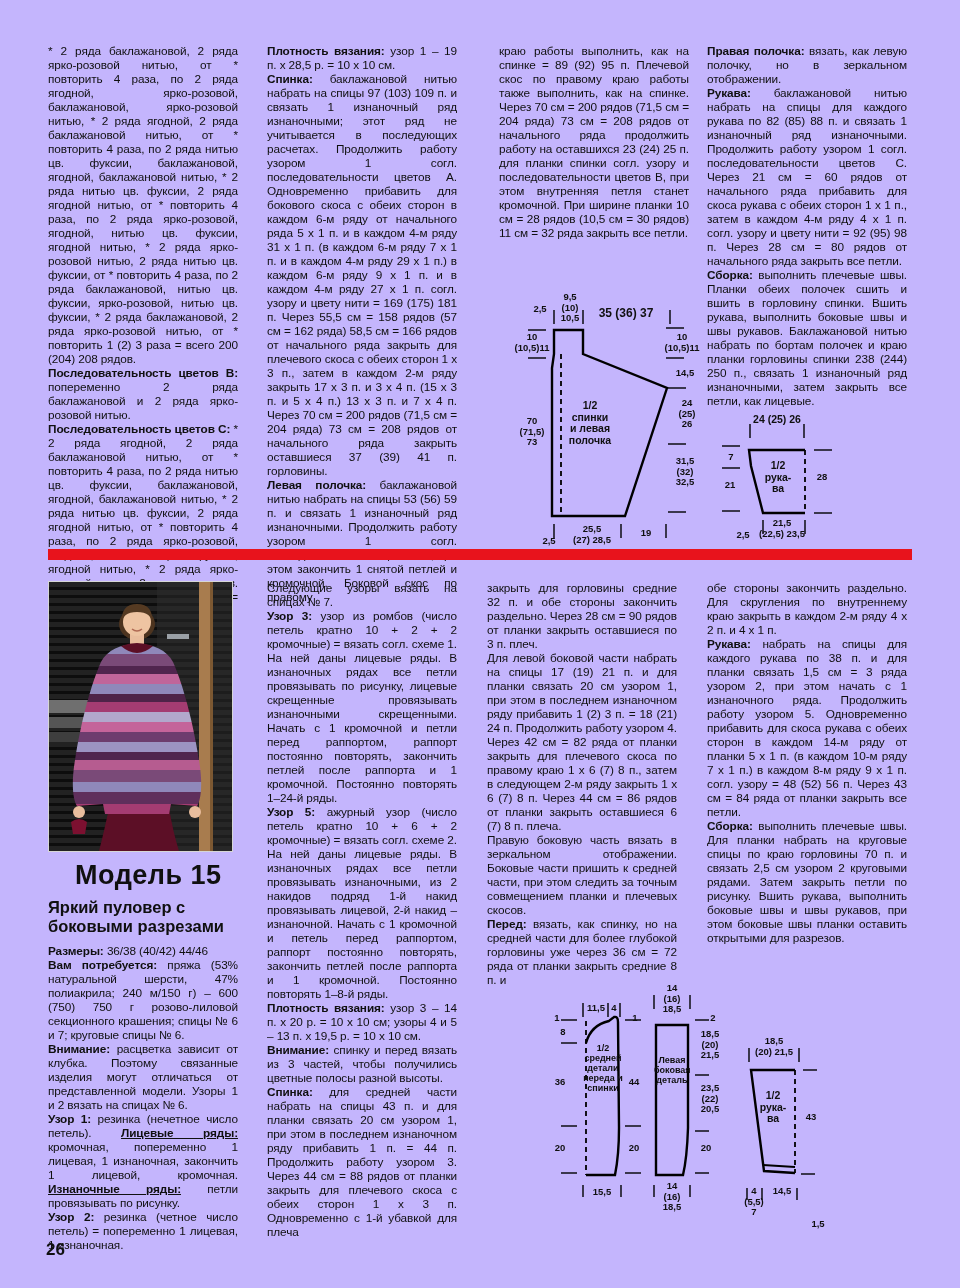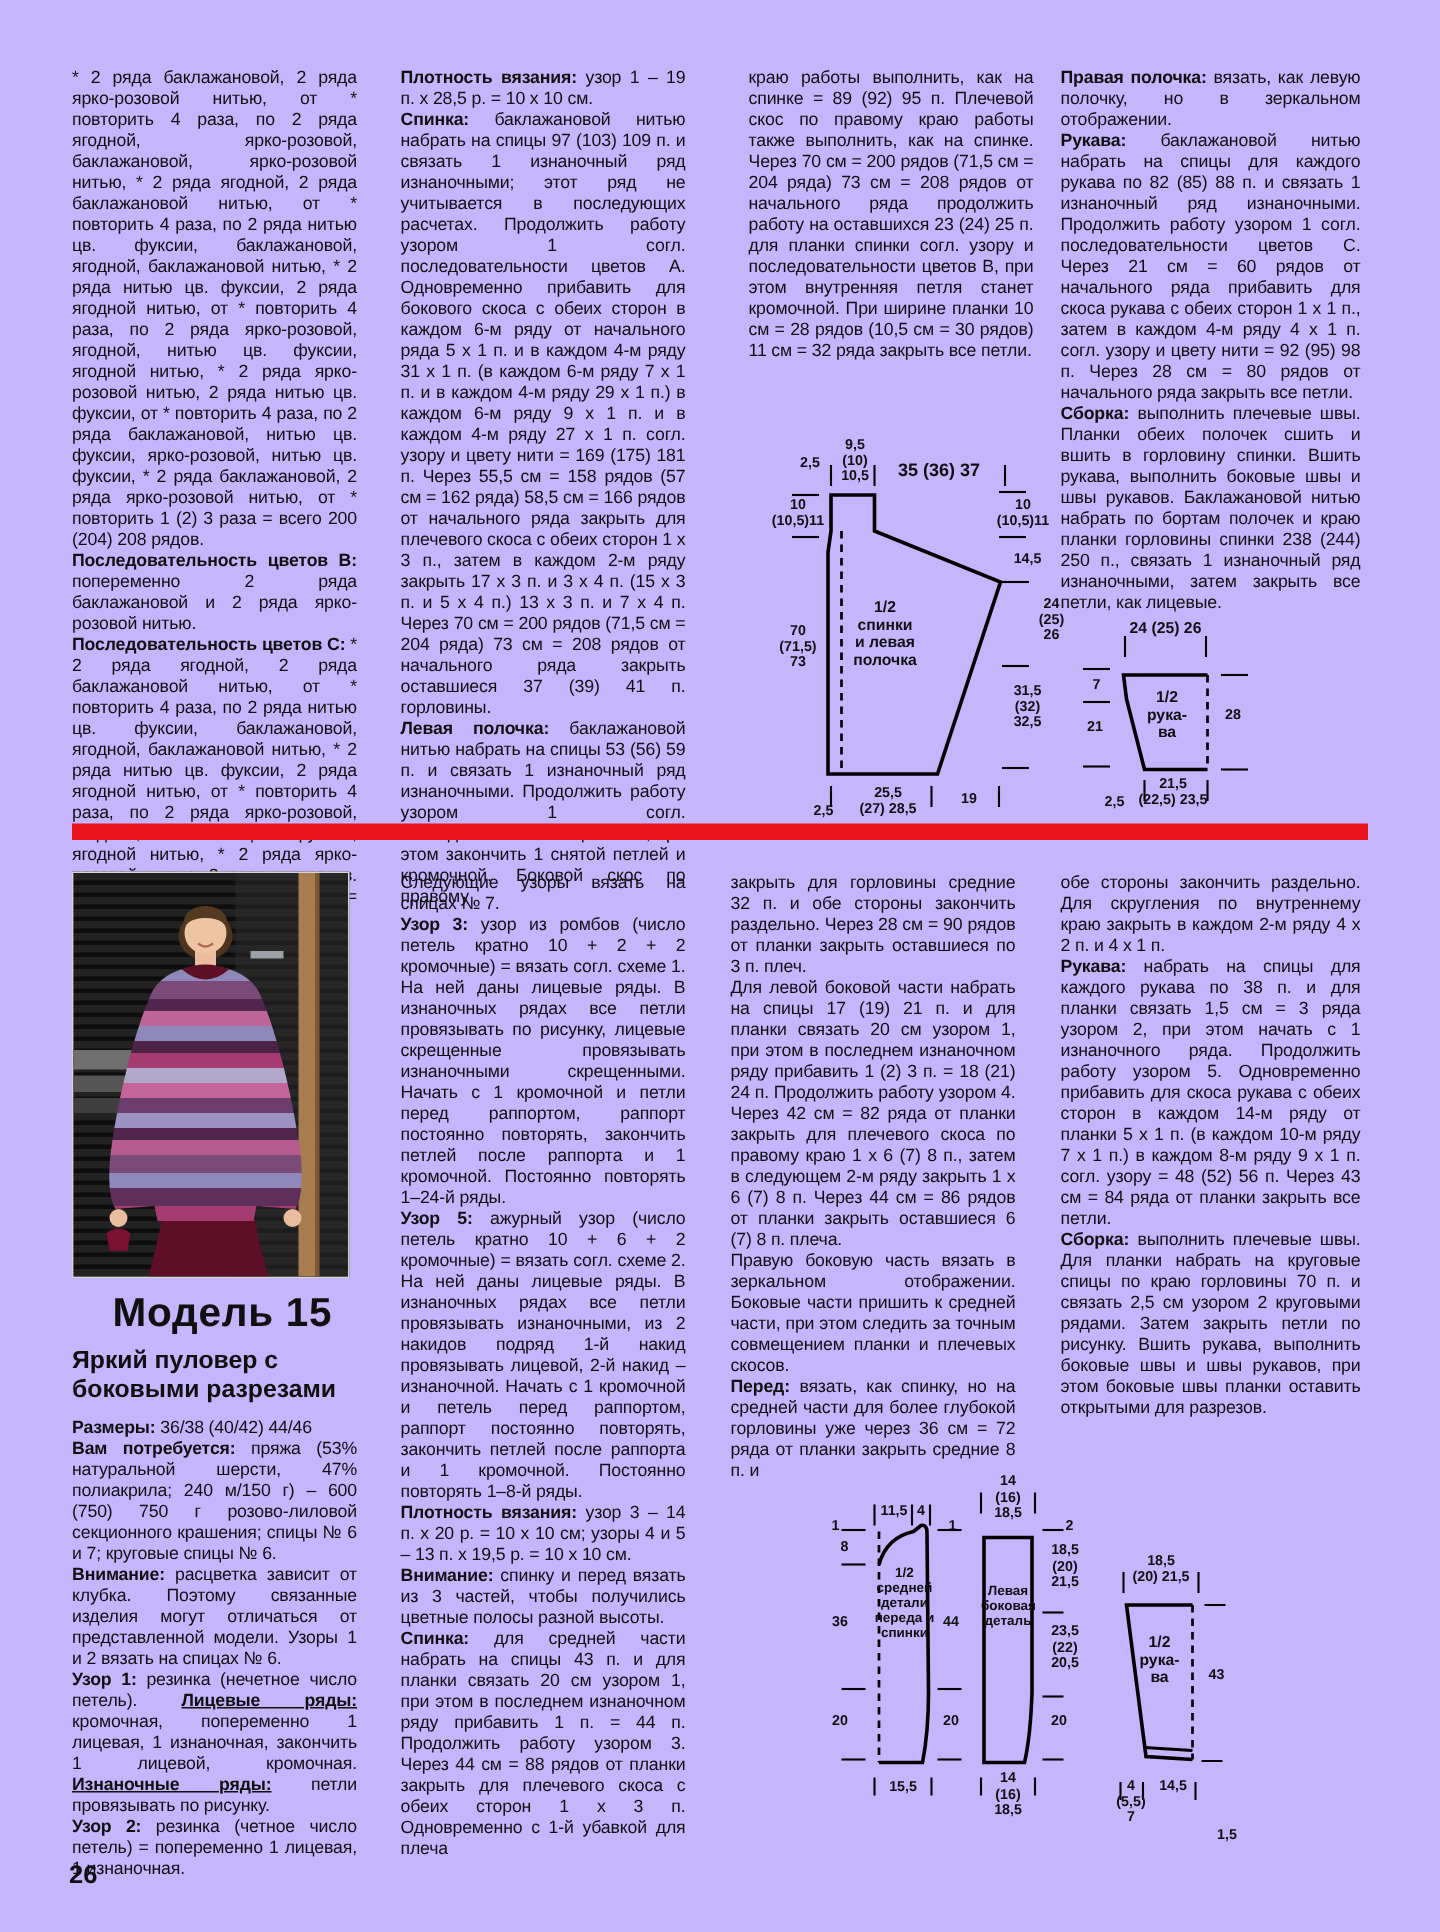--- a/index.html
+++ b/index.html
@@ -74,21 +74,21 @@
 10,5</span>
     <span class="dl" style="left:104px;top:32px;width:76px;font-size:12px;">35 (36) 37</span>
     <span class="dl" style="left:30px;top:56px;width:36px;">10
 (10,5)11</span>
     <span class="dl" style="left:28px;top:140px;width:40px;">70
 (71,5)
 73</span>
     <span class="dl" style="left:180px;top:56px;width:36px;">10
 (10,5)11</span>
     <span class="dl" style="left:184px;top:92px;width:34px;">14,5</span>
-    <span class="dl" style="left:188px;top:122px;width:30px;margin-left:14px;">24
+    <span class="dl" style="left:188px;top:122px;width:30px;">24
 (25)
 26</span>
     <span class="dl" style="left:184px;top:180px;width:34px;">31,5
 (32)
 32,5</span>
     <span class="dl" style="left:54px;top:260px;width:22px;">2,5</span>
     <span class="dl" style="left:78px;top:248px;width:60px;">25,5
 (27) 28,5</span>
     <span class="dl" style="left:148px;top:252px;width:28px;">19</span>
     <span class="dl dt" style="left:74px;top:124px;width:64px;">1/2

